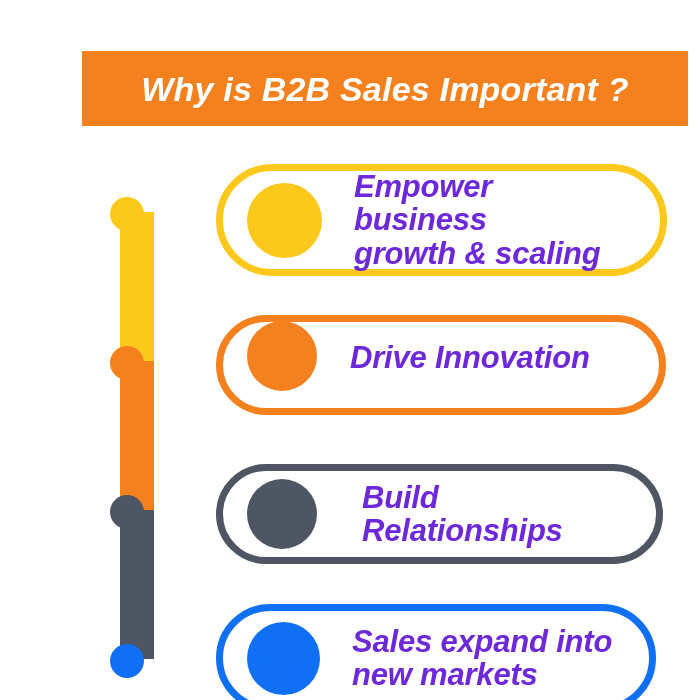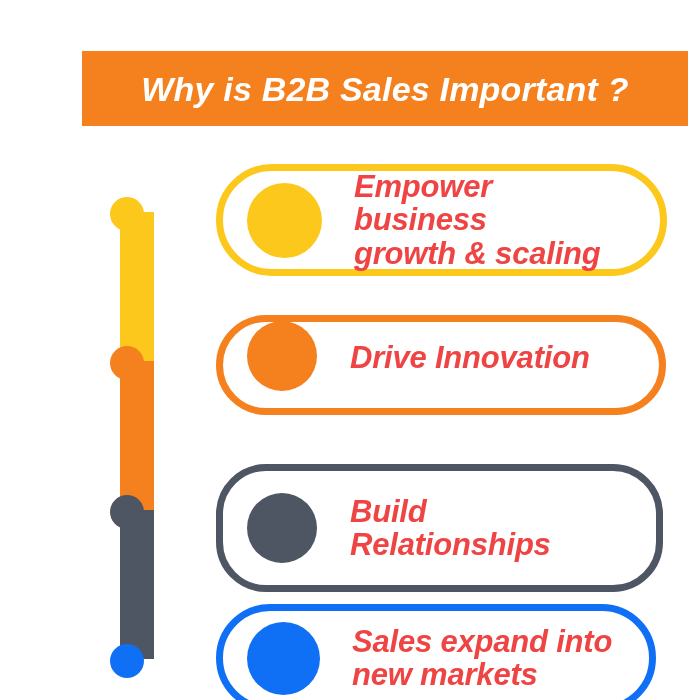--- a/index.html
+++ b/index.html
@@ -76,21 +76,21 @@
     align-items: center;
   }
 
   .pill-circle {
     flex: 0 0 auto;
     border-radius: 50%;
   }
 
   .pill-label {
     flex: 1 1 auto;
-    color: #ef4444;
+    color: #6d28d9;
     font-family: "Liberation Sans", sans-serif;
     font-weight: bold;
     font-style: italic;
     line-height: 1.08;
     letter-spacing: -0.2px;
     white-space: pre-line;
   }
 
   
   #pill-0 {
@@ -105,22 +105,22 @@
   #pill-1 {
     left: 182px; top: 281px; width: 450px; height: 100px;
     border-radius: 50px; border-color: #F5801E; align-items: flex-end;
   }
   #pill-1 .pill-circle {
     width: 70px; height: 70px; background: #F5801E; margin-left: 7px;
   }
   #pill-1 .pill-label { font-size: 31px; margin-left: 16px; }
 
   #pill-2 {
-    left: 182px; top: 430px; width: 447px; height: 128px;
-    border-radius: 50px; border-color: #4E5663;
+    left: 182px; top: 430px; width: 447px; height: 100px;
+    border-radius: 50px; border-color: #4E5663; gap: 12px;
   }
   #pill-2 .pill-circle {
     width: 70px; height: 70px; background: #4E5663; margin-left: 7px;
   }
   #pill-2 .pill-label { font-size: 31px; margin-left: 16px; }
 
   #pill-3 {
     left: 182px; top: 570px; width: 440px; height: 108px;
     border-radius: 54px; border-color: #1070F5;
   }

